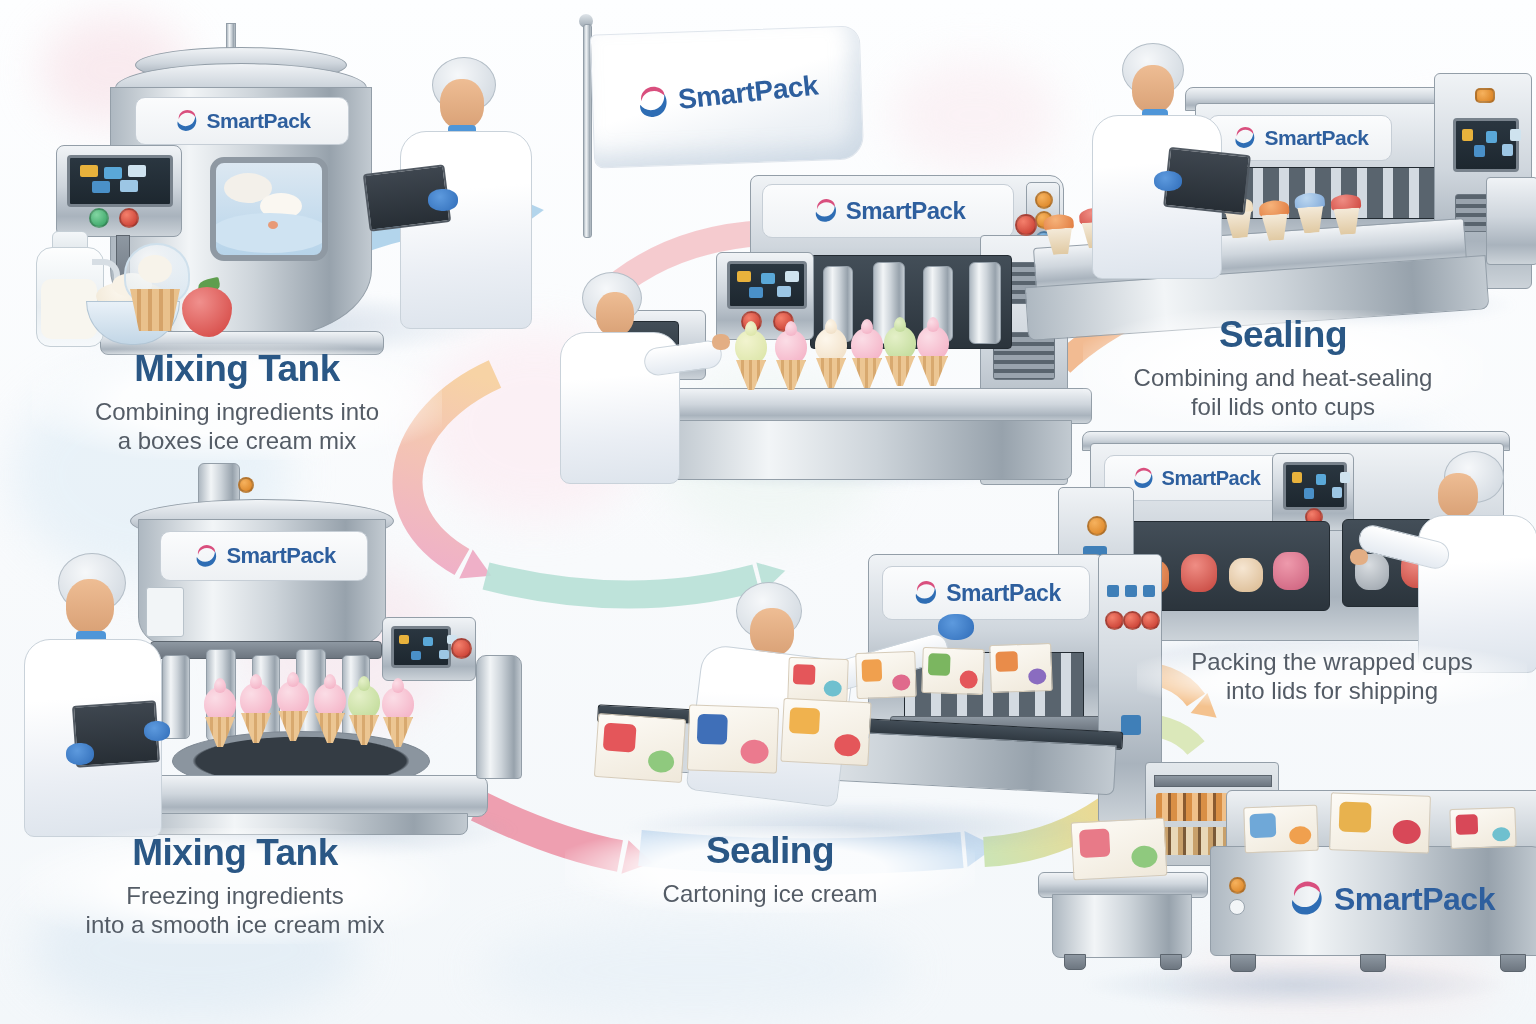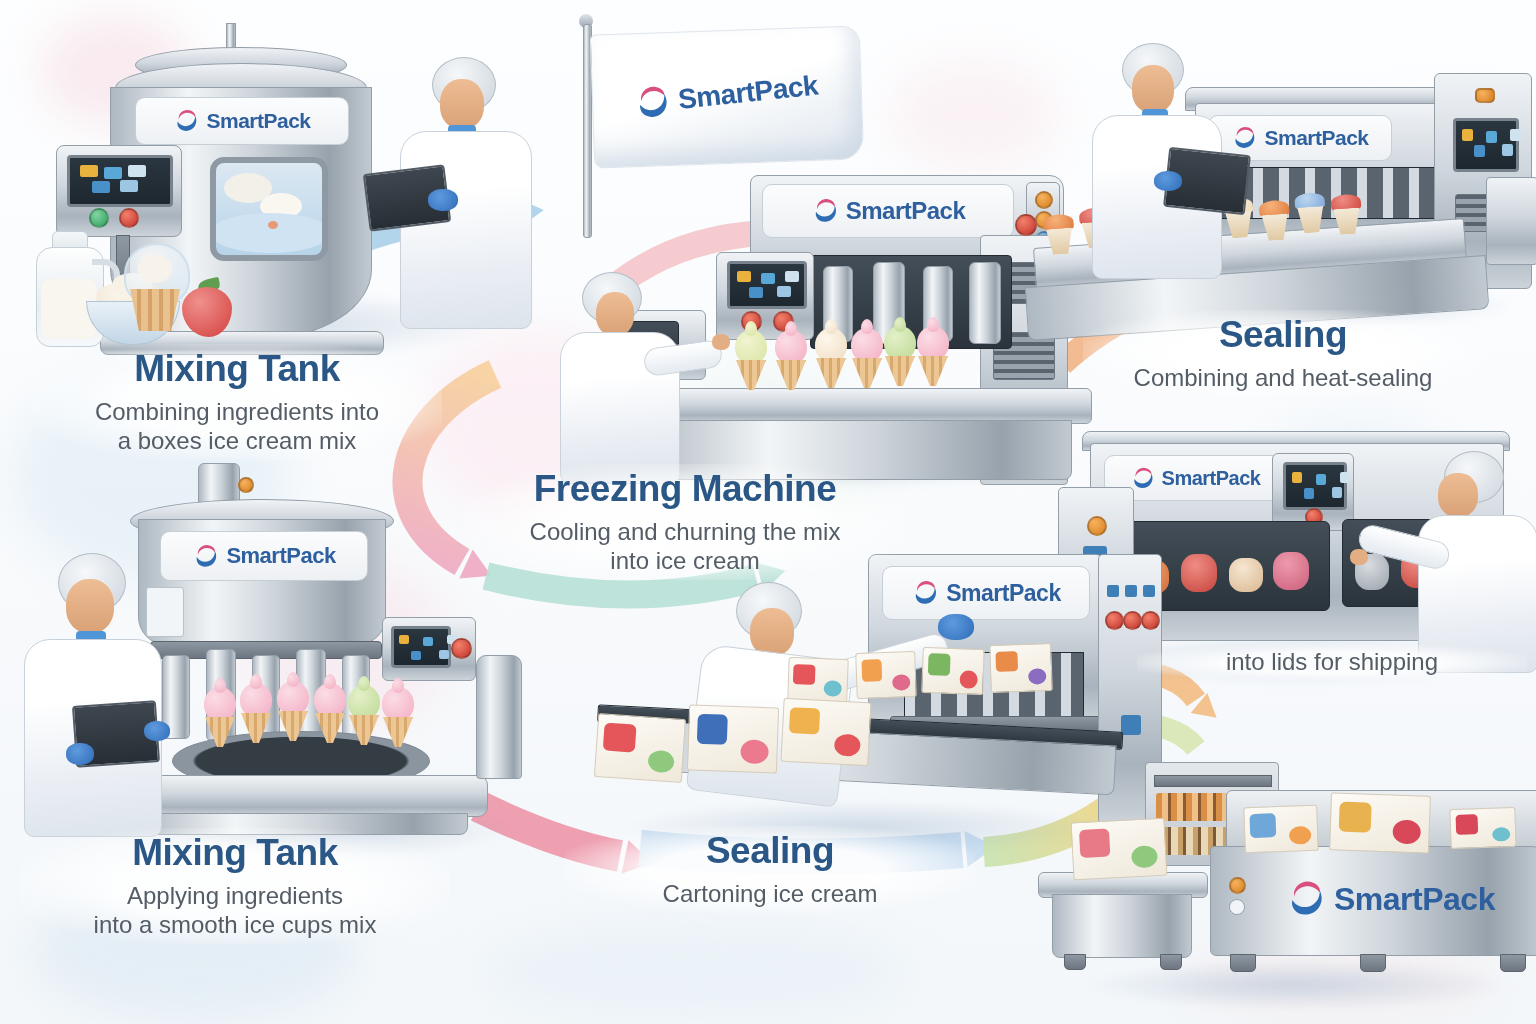--- a/index.html
+++ b/index.html
@@ -580,39 +580,36 @@
       <div class="art" style="right:8px;bottom:8px;width:26px;height:22px;border-radius:50%;background:#8fc97e;"></div>
     </div>
   </div>
 
   <div class="step" style="left:32px;top:344px;width:410px;">
     <h2>Mixing Tank</h2>
     <div class="d">Combining ingredients into</div>
     <div class="d">a boxes ice cream mix</div>
   </div>
 
-  <div class="step" style="left:465px;top:464px;width:440px;">
-    <h2>Freezing Machine</h2>
-    <div class="d">Cooling and churning the mix</div>
-    <div class="d">into ice cream</div>
-  </div>
 
   <div class="step" style="left:1083px;top:310px;width:400px;">
     <h2>Sealing</h2>
     <div class="d">Combining and heat-sealing</div>
+    <div class="d">foil lids onto cups</div>
   </div>
 
   <div class="step" style="left:20px;top:828px;width:430px;">
     <h2>Mixing Tank</h2>
-    <div class="d">Applying ingredients</div>
-    <div class="d">into a smooth ice cups mix</div>
+    <div class="d">Freezing ingredients</div>
+    <div class="d">into a smooth ice cream mix</div>
   </div>
 
   <div class="step" style="left:565px;top:826px;width:410px;">
     <h2>Sealing</h2>
     <div class="d">Cartoning ice cream</div>
   </div>
 
   <div class="step" style="left:1137px;top:644px;width:390px;">
+    <div class="d">Packing the wrapped cups</div>
     <div class="d">into lids for shipping</div>
   </div>
 
 </div>
 
 </body></html>

